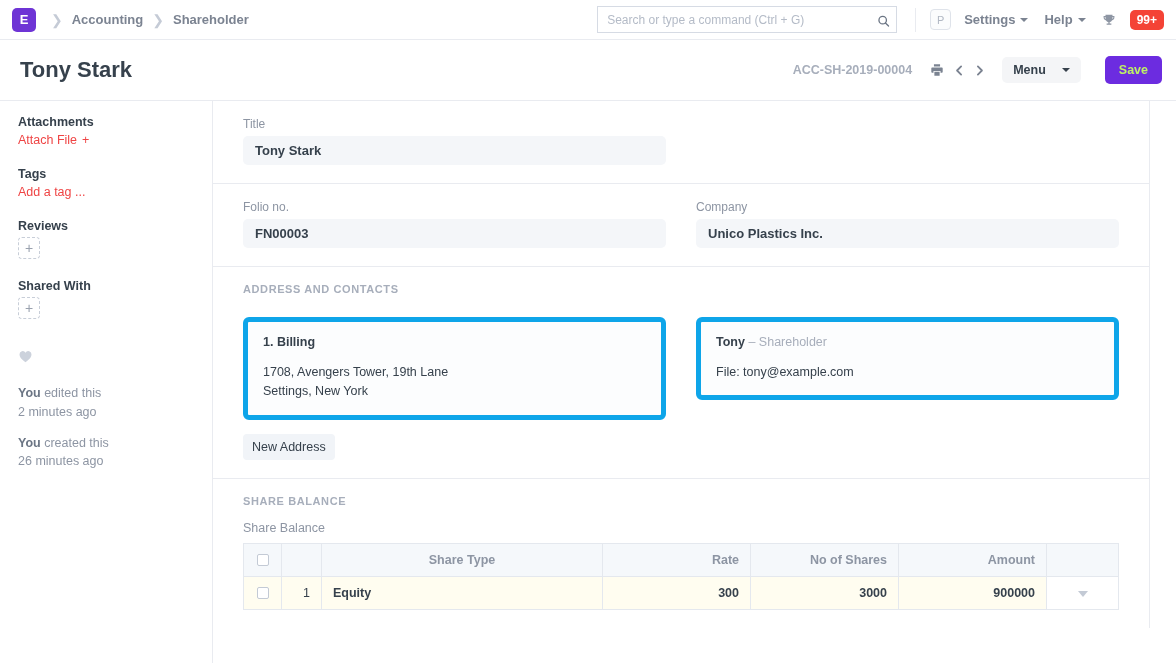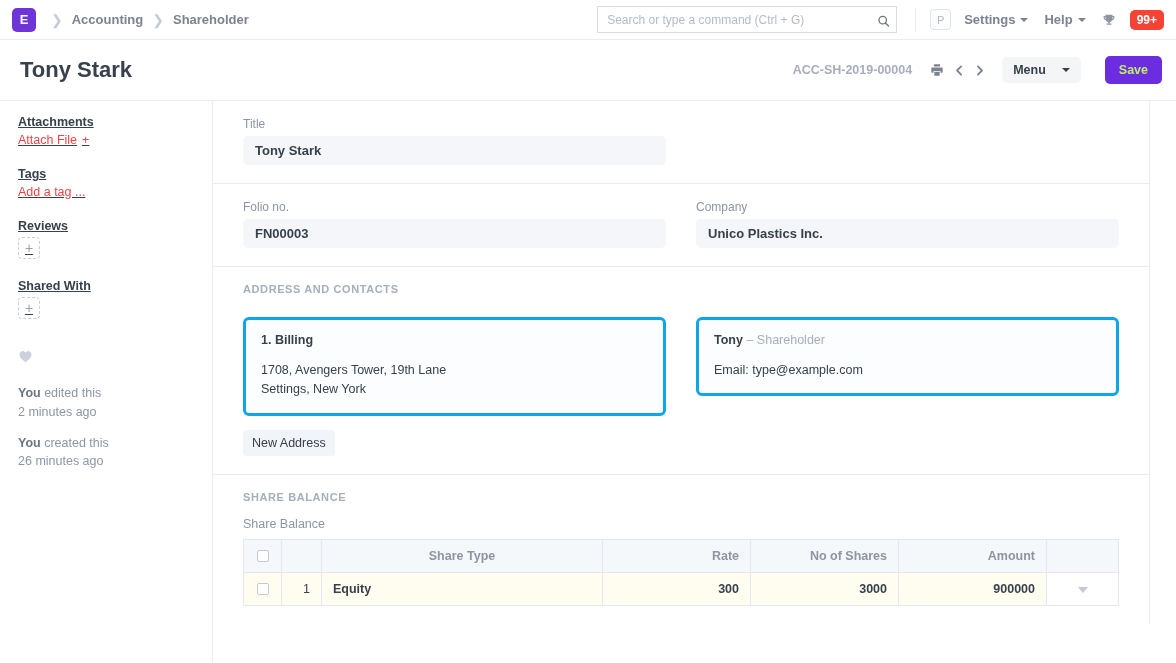--- a/index.html
+++ b/index.html
@@ -138,21 +138,21 @@
     width: 213px; flex: 0 0 213px;
     padding: 14px 18px 0 18px;
     border-right: 1px solid #e9ebf0;
     background: #fff;
   }
   .sb-head { font-size: 12.5px; font-weight: bold; color: #36414c; margin-bottom: 4px; }
   .sb-sub {
     font-size: 12.5px; color: #ef4444;
     display: flex; align-items: flex-start; gap: 5px;
   }
-  .sb-block { margin-bottom: 20px; text-decoration: underline; }
+  .sb-block { margin-bottom: 20px; }
   .plus-box {
     width: 22px; height: 22px;
     border: 1px dashed #c8ced8;
     border-radius: 4px;
     color: #99a1ae; font-size: 14px;
     display: flex; align-items: center; justify-content: center;
     margin-top: 4px;
   }
   .heart-icon { color: #ccd2dc; margin: 30px 0 16px 0; display: block; }
   .sb-meta { font-size: 12.5px; color: #8d95a3; line-height: 1.5; margin-bottom: 12px; }
@@ -184,21 +184,21 @@
     height: 29px;
     display: flex; align-items: center;
     padding: 0 12px;
     font-size: 13px; font-weight: bold;
     color: #36414c;
   }
 
   .cards { display: flex; gap: 30px; }
   .card {
     flex: 1;
-    border: 3px solid #0ea5e9;
+    border: 5px solid #0ea5e9;
     border-radius: 6px;
     background: #fcfdfe;
     padding: 13px 15px;
   }
   .card-title { font-size: 12.5px; font-weight: bold; color: #36414c; margin-bottom: 14px; }
   .card-title .muted { color: #a7aebb; font-weight: normal; }
   .card-line { font-size: 12.5px; color: #36414c; line-height: 1.55; }
   .btn-newaddr {
     margin-top: 14px;
     background: #f1f4f8; color: #36414c;
@@ -404,21 +404,21 @@
           <div class="card">
             <div class="card-title">1. Billing</div>
             <div class="card-line">1708, Avengers Tower, 19th Lane</div>
             <div class="card-line">Settings, New York</div>
           </div>
           <div class="card" style="align-self:flex-start;">
             <div class="card-title">
               <span>Tony</span>
               <span class="muted">– Shareholder</span>
             </div>
-            <div class="card-line">Email: type@example.com</div>
+            <div class="card-line">File: tony@example.com</div>
           </div>
         </div>
         <button class="btn-newaddr">New Address</button>
       </div>
 
       <div class="section" style="border-bottom:none;">
         <div class="sec-title" style="margin-bottom:14px;">SHARE BALANCE</div>
         <div class="grid-label">Share Balance</div>
         <table class="grid">
           <thead>

